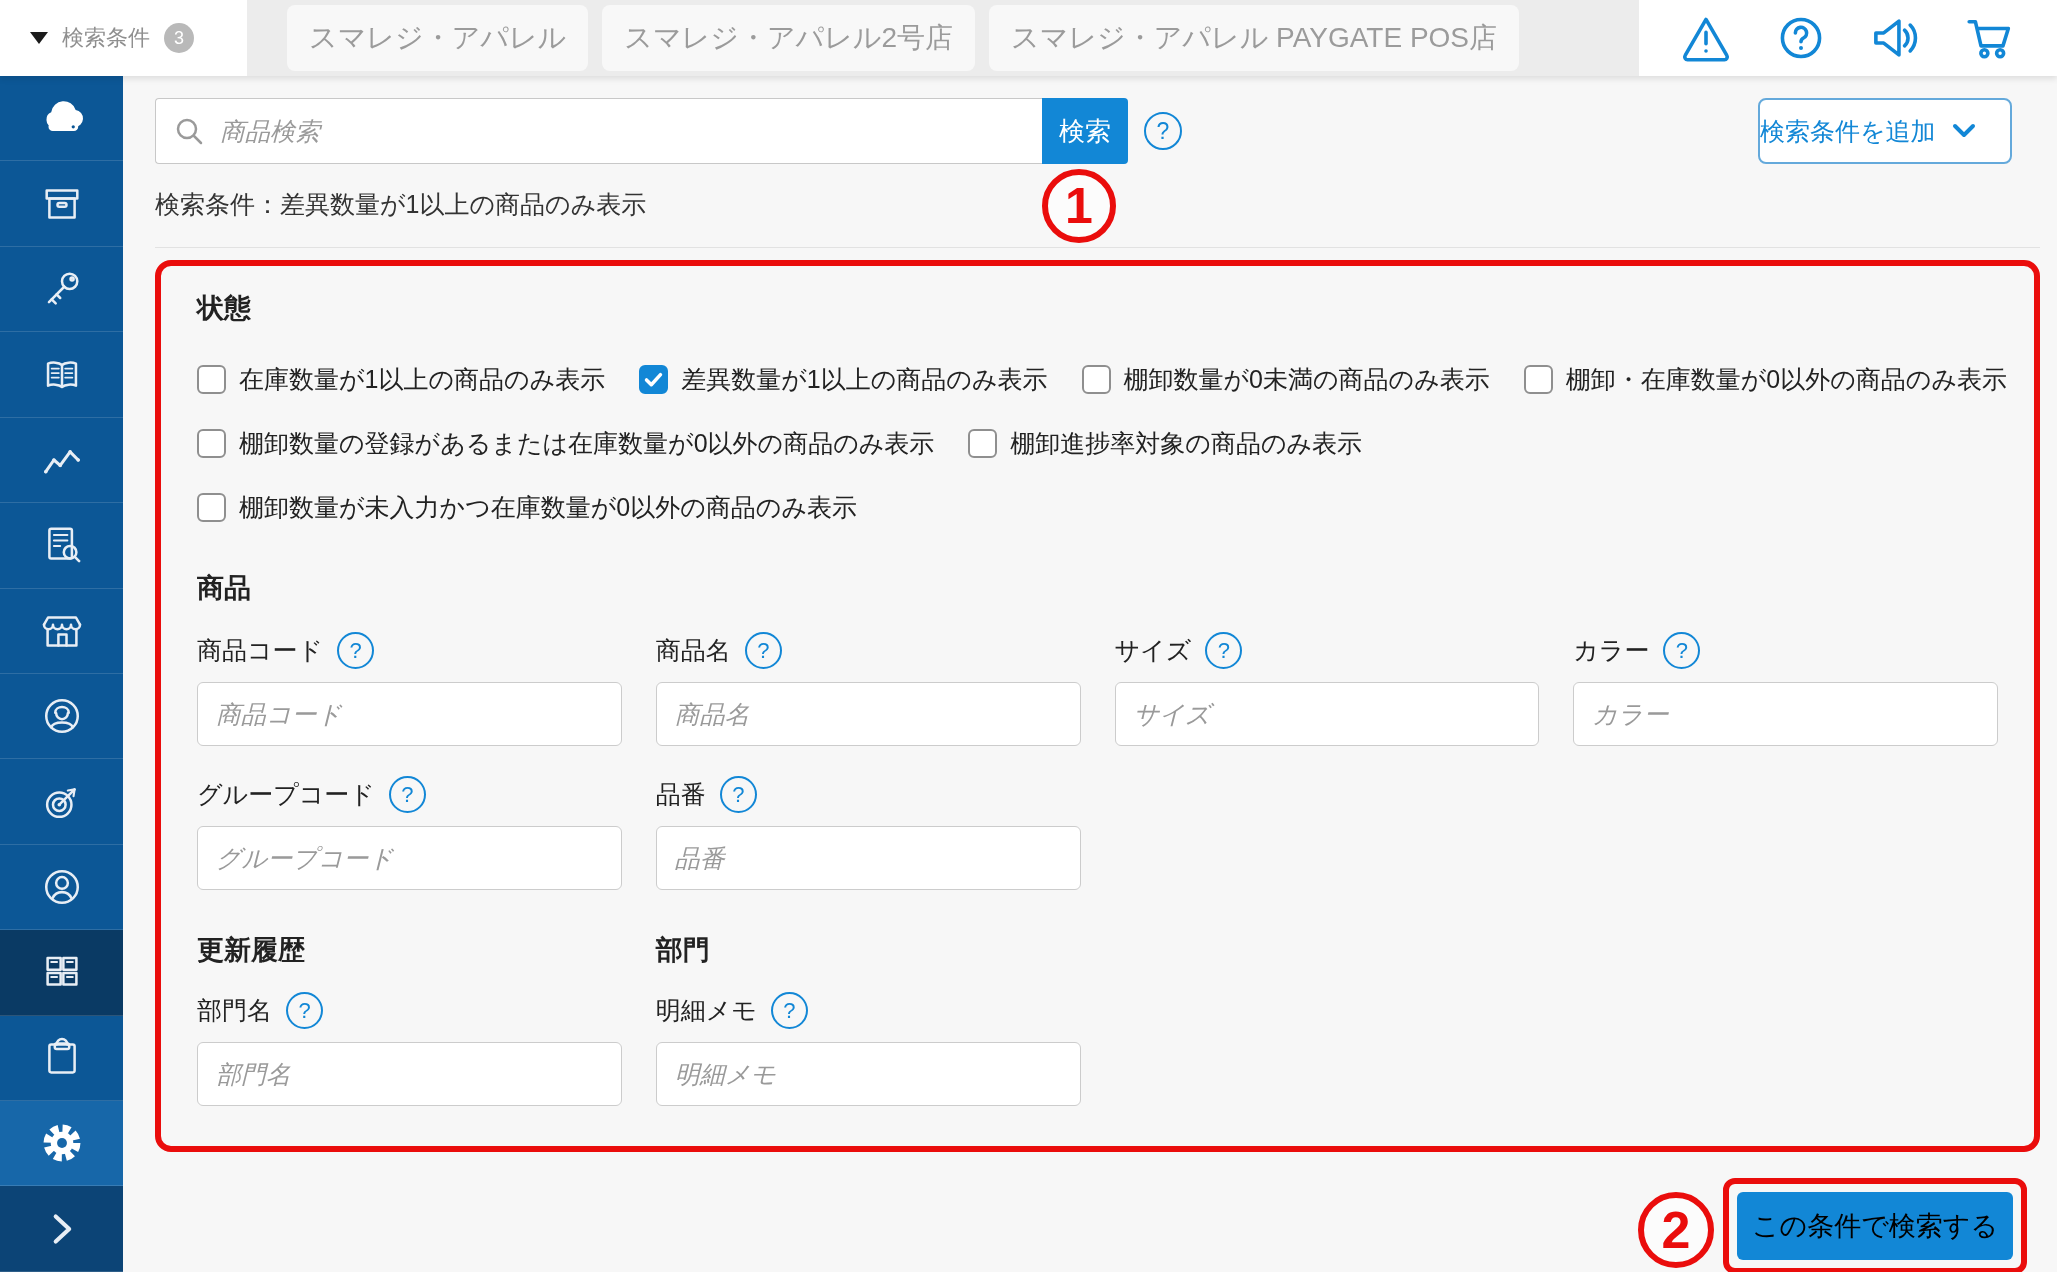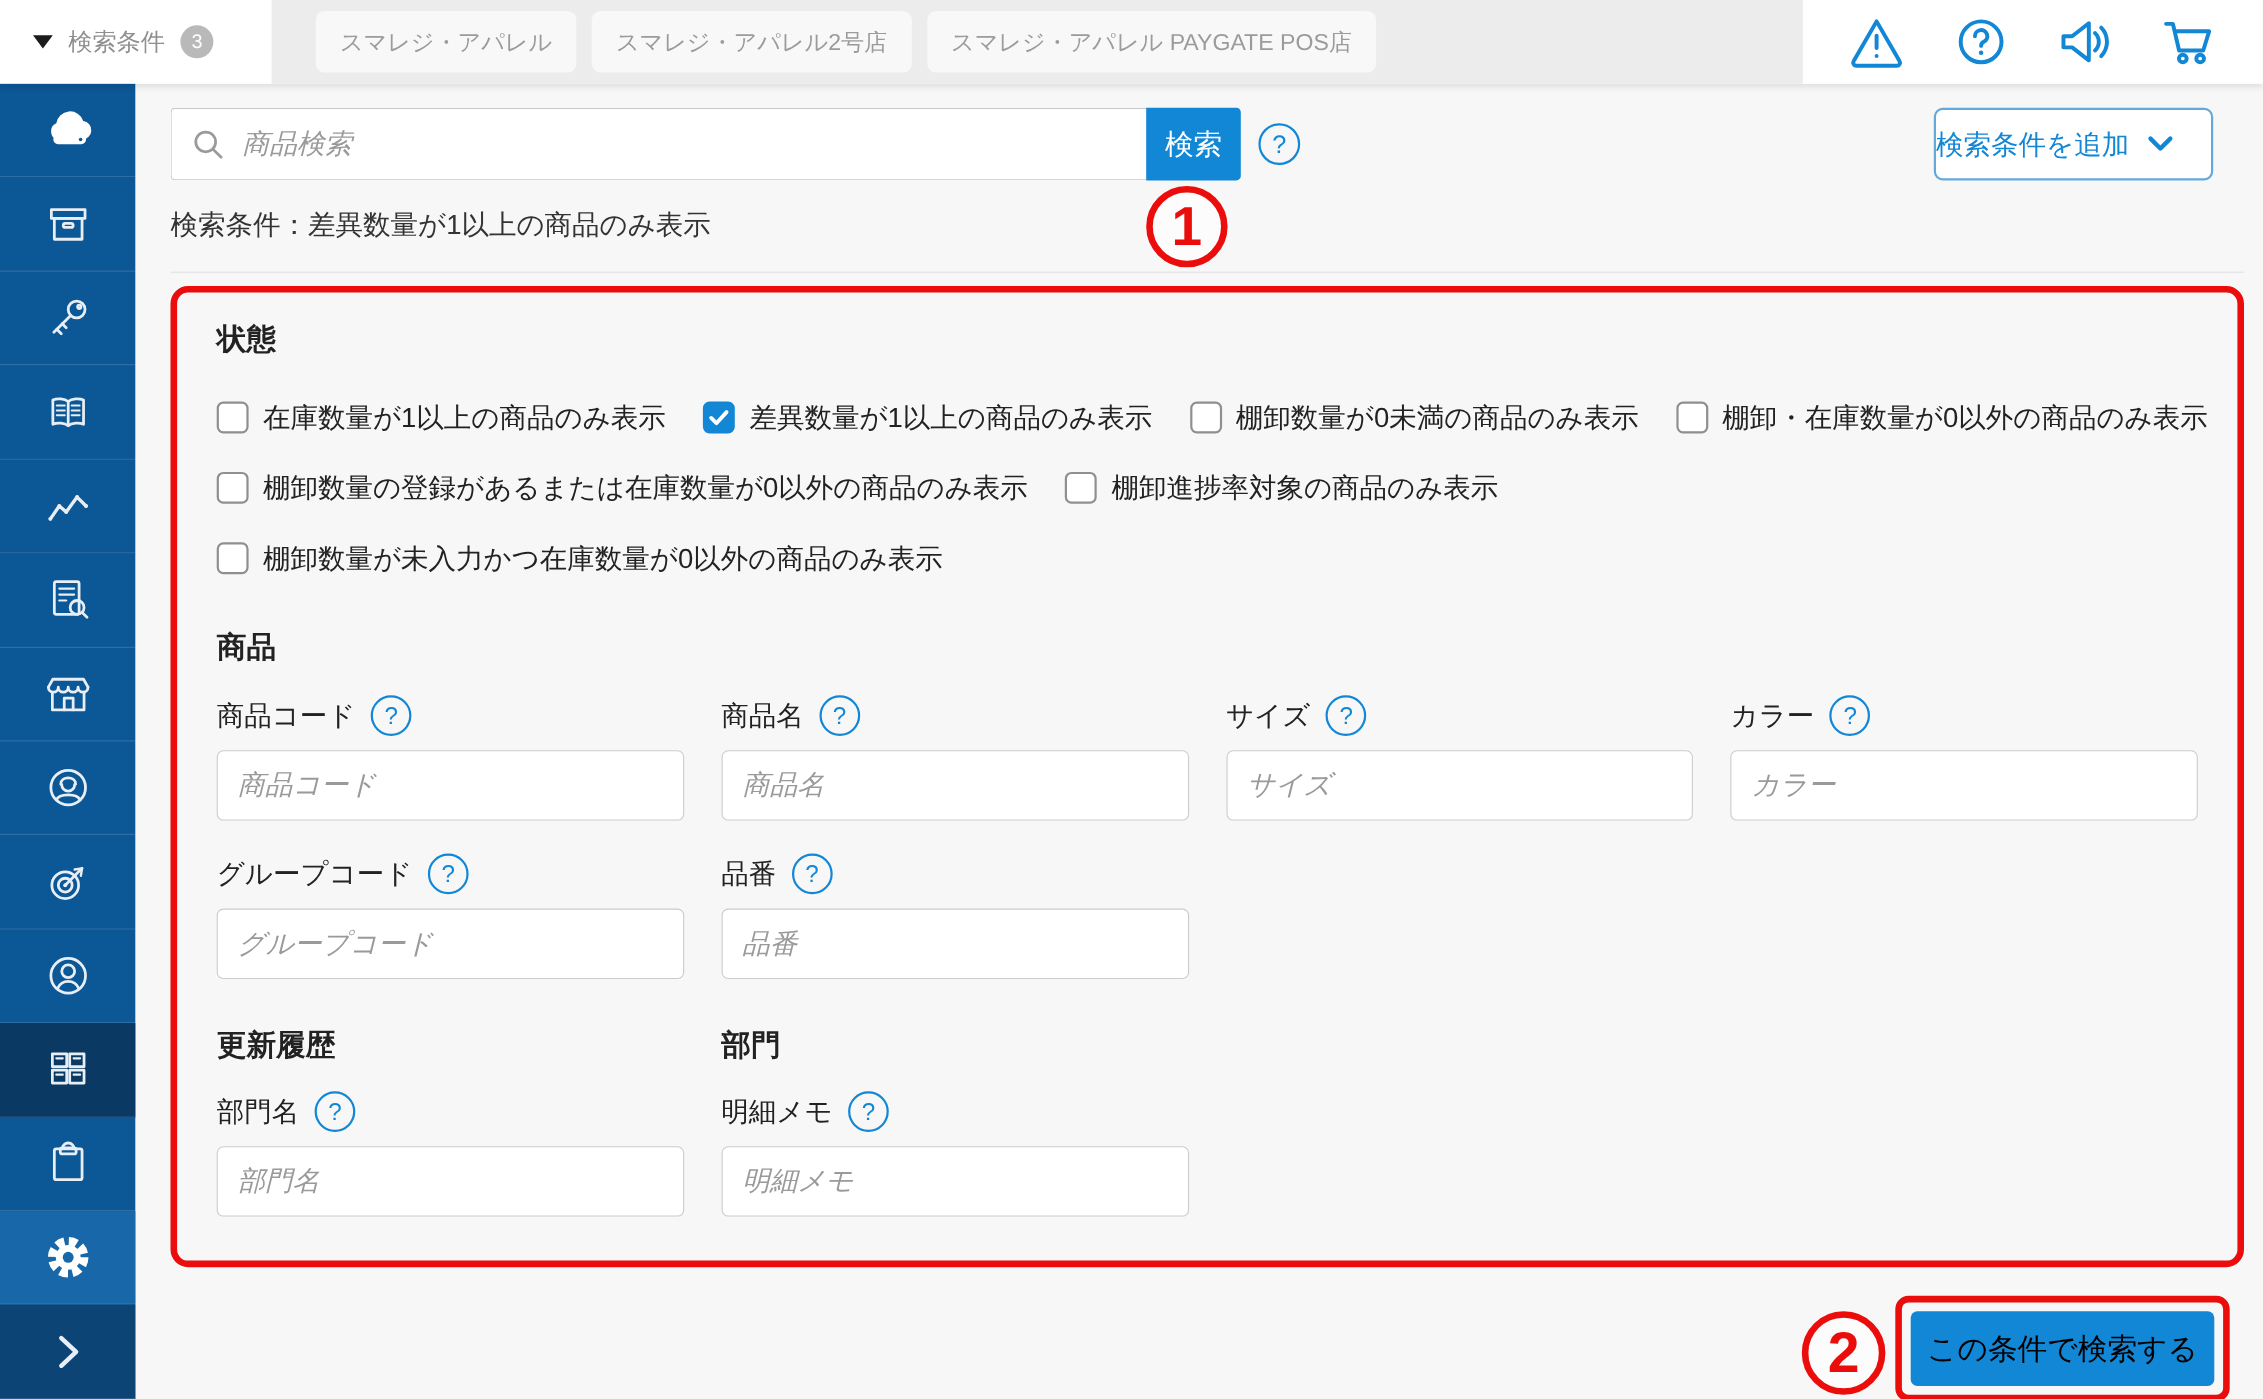--- a/index.html
+++ b/index.html
@@ -11,21 +11,21 @@
   }
   
   .topbar { position:absolute; top:0; left:0; width:2057px; height:76px; display:flex; z-index:20;
             box-shadow:0 3px 6px rgba(0,0,0,.10); }
   .topbar-left { width:247px; background:#fff; display:flex; align-items:center; gap:14px; padding-left:30px; }
   .caret-down { width:0; height:0; border-left:9px solid transparent; border-right:9px solid transparent; border-top:12px solid #1b1b1b; }
   .store-label { font-size:22px; color:#8f8f8f; }
   .badge { width:30px; height:30px; border-radius:50%; background:#b9b9b9; color:#fff; font-size:18px;
            display:flex; align-items:center; justify-content:center; }
   .topbar-mid { flex:1; background:#ececec; display:flex; align-items:center; gap:14px; padding-left:40px; }
-  .chip { background:#f8f8f8; border-radius:8px; padding:14px 22px; font-size:21px; color:#9b9b9b; white-space:nowrap; }
+  .chip { background:#f8f8f8; border-radius:8px; padding:14px 22px; font-size:28px; color:#9b9b9b; white-space:nowrap; }
   .topbar-right { width:418px; background:#fff; display:flex; align-items:center; justify-content:space-evenly; }
   .tbicon { display:flex; align-items:center; justify-content:center; cursor:pointer; }
 
   
   .sidebar { position:absolute; left:0; top:76px; width:123px; height:1196px; background:#0c5796;
              display:flex; flex-direction:column; z-index:10; }
   .side-item { flex:1; display:flex; align-items:center; justify-content:center;
                border-bottom:1px solid rgba(255,255,255,.14); cursor:pointer; }
   .side-item.active { background:#0a3a64; }
   .side-item.lighter { background:#1767a9; }

